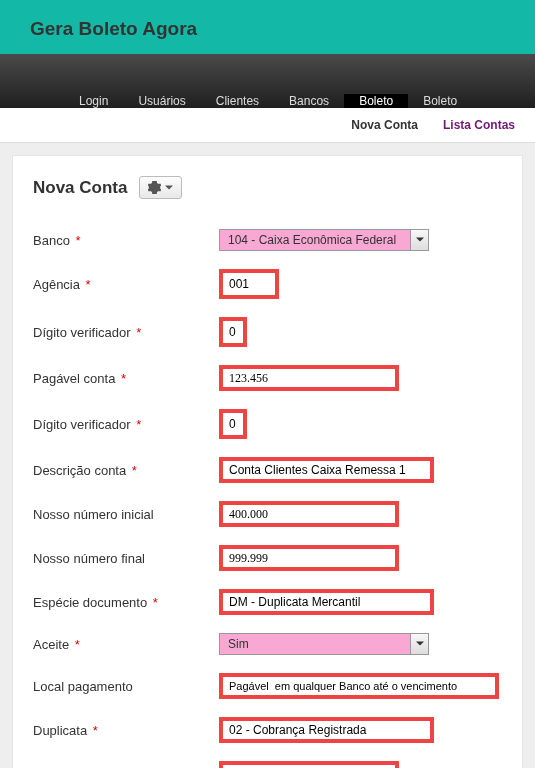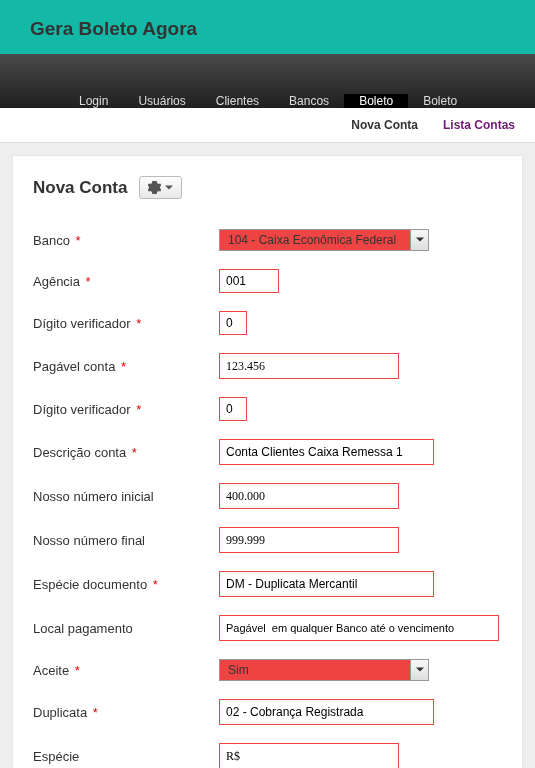--- a/index.html
+++ b/index.html
@@ -90,33 +90,33 @@
   }
   .form-label {
     width: 170px;
     font-size: 13px;
     color: #333;
   }
   .req { color: #d00; margin-left: 2px; }
   .form-control {
     font-size: 12px;
     padding: 4px 6px;
-    border: 1px solid #ef4444;
+    border: 4px solid #ef4444;
     background: #fff;
     font-family: inherit;
   }
   .form-control.tiny { width: 28px; text-align: left; }
   .form-control.small { width: 60px; }
   .form-control.med { width: 180px; height: 26px; font-family: Liberation Serif, serif;}
   .form-control.wide { width: 215px; height: 26px;}
   .form-control.full { width: 280px; height: 26px; font-size:11px;}
   .select-wrap {
     display: inline-flex;
     border: 1px solid #999;
-    background: #ef4444;
+    background: #f9a8d4;
   }
   .select-wrap .sel-text {
     font-size: 12px;
     padding: 3px 8px;
     min-width: 190px;
   }
   .select-wrap .sel-arrow {
     border-left: 1px solid #999;
     width: 18px;
     height: 20px;
@@ -213,37 +213,37 @@
       <div class="form-label"><span>Nosso número final</span></div>
       <input class="form-control med" value="999.999" style="">
     </div>
 
     <div class="form-row">
       <div class="form-label"><span>Espécie documento</span><span class="req"> *</span></div>
       <input class="form-control wide" value="DM - Duplicata Mercantil" style="">
     </div>
 
     <div class="form-row">
-      <div class="form-label"><span>Local pagamento</span></div>
-      <input class="form-control full" value="Pagável  em qualquer Banco até o vencimento" style="">
-    </div>
-
-    <div class="form-row">
       <div class="form-label"><span>Aceite</span><span class="req"> *</span></div>
       <div class="select-wrap">
         <span class="sel-text" style="min-width:190px">Sim</span>
         <span class="sel-arrow">
             <svg width="8" height="8" viewBox="0 0 10 10">
               <path fill="#333" d="M0 2l5 5 5-5z"></path>
             </svg>
           </span>
       </div>
     </div>
 
     <div class="form-row">
+      <div class="form-label"><span>Local pagamento</span></div>
+      <input class="form-control full" value="Pagável  em qualquer Banco até o vencimento" style="">
+    </div>
+
+    <div class="form-row">
       <div class="form-label"><span>Duplicata</span><span class="req"> *</span></div>
       <input class="form-control wide" value="02 - Cobrança Registrada" style="">
     </div>
 
     <div class="form-row">
       <div class="form-label"><span>Espécie</span></div>
       <input class="form-control med" value="R$" style="">
     </div>
 
   </div>

